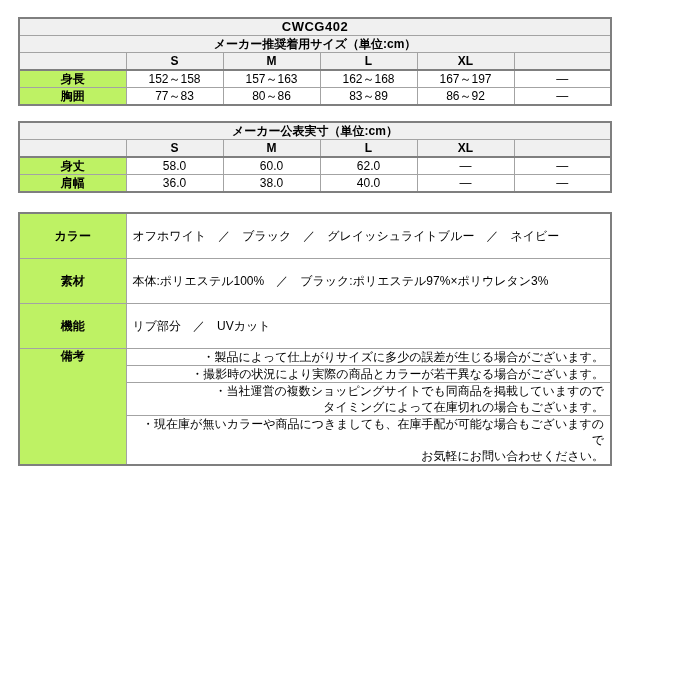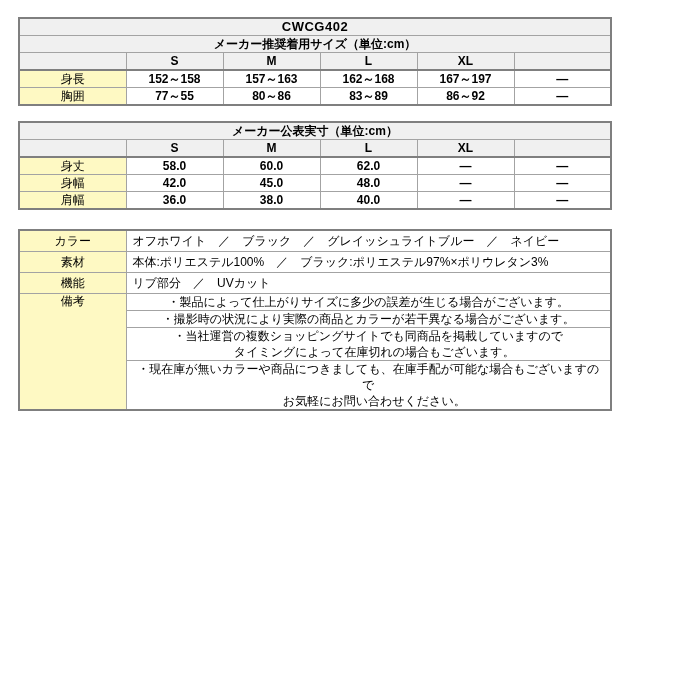--- a/index.html
+++ b/index.html
@@ -46,46 +46,45 @@
     font-weight: bold;
   }
   tr.colhead td {
     border-bottom: 2px solid #7f7f7f;
   }
   td.title {
     font-size: 13px;
     letter-spacing: 0.5px;
   }
   td.rowlbl {
-    font-weight: normal;
-    background: #fef9c3;
+    font-weight: bold;
+    background: #bef264;
   }
   td.val {
     background: #ffffff;
-    font-weight: bold;
   }
   
   td.info-content {
     text-align: left;
-    padding: 3px 6px;
+    padding: 15px 6px;
     background: #ffffff;
   }
   td.notes-lbl {
     vertical-align: top;
     padding-top: 0;
   }
   td.notes-cell {
     padding: 0;
     background: #ffffff;
   }
   .note-line {
     font-size: 12px;
     line-height: 16px;
     padding: 0 6px;
-    text-align: center;
+    text-align: right;
     border-bottom: 1px solid #a3a3a3;
     white-space: pre-line;
   }
   .note-line:last-child {
     border-bottom: none;
   }
 </style>
 </head>
 <body>
 
@@ -118,21 +117,21 @@
       <tr>
         <td class="rowlbl">身長</td>
         <td class="val">152～158</td>
         <td class="val">157～163</td>
         <td class="val">162～168</td>
         <td class="val">167～197</td>
         <td class="val">—</td>
       </tr>
       <tr>
         <td class="rowlbl">胸囲</td>
-        <td class="val">77～55</td>
+        <td class="val">77～83</td>
         <td class="val">80～86</td>
         <td class="val">83～89</td>
         <td class="val">86～92</td>
         <td class="val">—</td>
       </tr>
     </tbody>
   </table>
 
   <div class="gap1"></div>
 
@@ -155,28 +154,20 @@
         <td class="hdr">M</td>
         <td class="hdr">L</td>
         <td class="hdr">XL</td>
         <td class="hdr"></td>
       </tr>
       <tr>
         <td class="rowlbl">身丈</td>
         <td class="val">58.0</td>
         <td class="val">60.0</td>
         <td class="val">62.0</td>
-        <td class="val">—</td>
-        <td class="val">—</td>
-      </tr>
-      <tr>
-        <td class="rowlbl">身幅</td>
-        <td class="val">42.0</td>
-        <td class="val">45.0</td>
-        <td class="val">48.0</td>
         <td class="val">—</td>
         <td class="val">—</td>
       </tr>
       <tr>
         <td class="rowlbl">肩幅</td>
         <td class="val">36.0</td>
         <td class="val">38.0</td>
         <td class="val">40.0</td>
         <td class="val">—</td>
         <td class="val">—</td>

